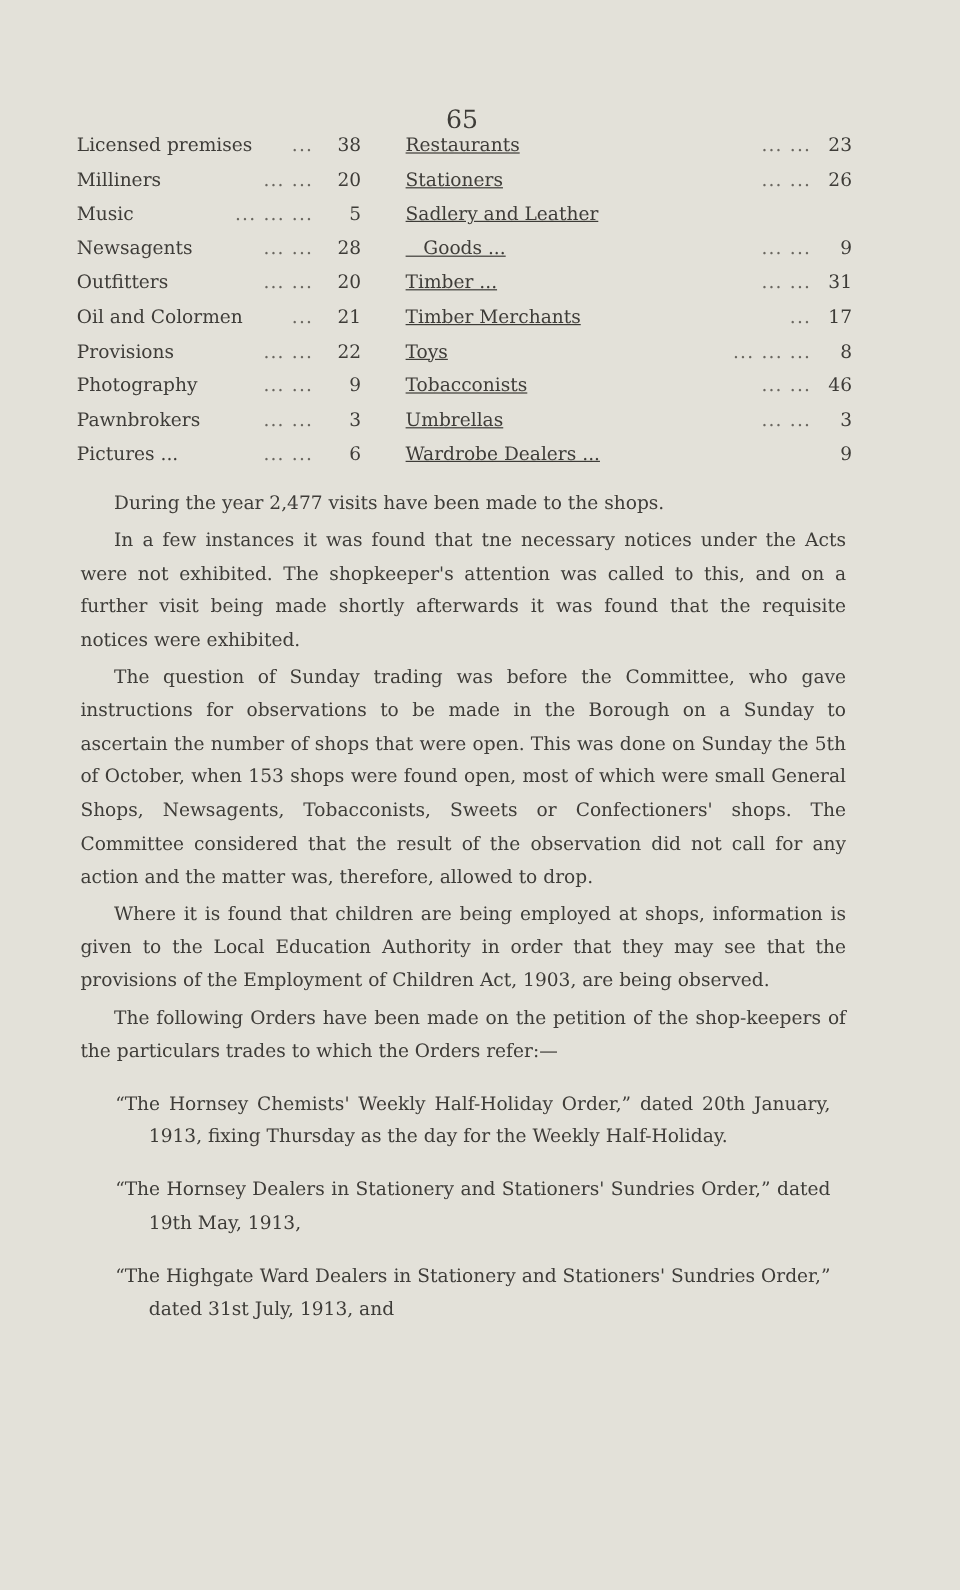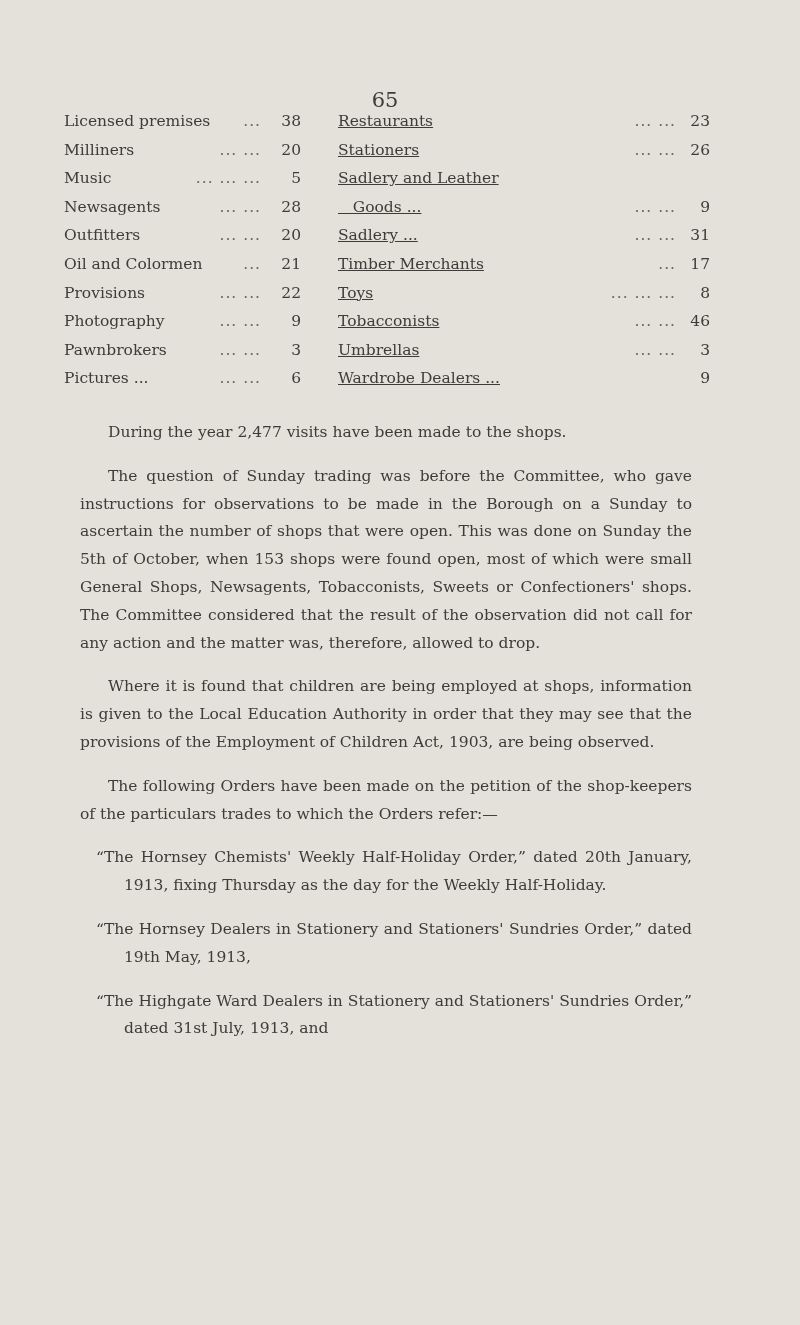--- a/index.html
+++ b/index.html
@@ -20,21 +20,21 @@
   .lname { left: 0; }
   .ldots { left: 0; width: 197px; text-align: right; letter-spacing: 1px; color: #6a6760; }
   .lval { left: 205px; width: 32px; text-align: right; }
   .rname { left: 274px; text-decoration: underline; }
   .rdots { left: 274px; width: 338px; text-align: right; letter-spacing: 1px; color: #6a6760; }
   .rval { left: 612px; width: 34px; text-align: right; }
   .body-text {
     position: absolute; top: 403px; left: 64px; width: 644px;
     font-size: 15.5px; line-height: 27.8px;
   }
-  .para { margin: 16px; text-align: justify; text-indent: 28px; }
+  .para { margin: 3px; text-align: justify; text-indent: 28px; }
   .order {
     margin: 16px; padding-left: 44px; text-indent: -28px;
     text-align: justify;
   }
 </style>
 </head>
 <body>
 
 <div class="page">
   <div class="page-number">65</div>
@@ -69,21 +69,21 @@
       <span class="cell ldots">... ...</span>
       <span class="cell lval">28</span>
       <span class="cell rname" style="white-space:pre">   Goods ...</span>
       <span class="cell rdots">... ...</span>
       <span class="cell rval">9</span>
     </div>
     <div class="trow">
       <span class="cell lname">Outfitters</span>
       <span class="cell ldots">... ...</span>
       <span class="cell lval">20</span>
-      <span class="cell rname">Sadlery ...</span>
+      <span class="cell rname">Timber ...</span>
       <span class="cell rdots">... ...</span>
       <span class="cell rval">31</span>
     </div>
     <div class="trow">
       <span class="cell lname">Oil and Colormen</span>
       <span class="cell ldots">...</span>
       <span class="cell lval">21</span>
       <span class="cell rname">Timber Merchants</span>
       <span class="cell rdots">...</span>
       <span class="cell rval">17</span>
@@ -117,20 +117,21 @@
       <span class="cell ldots">... ...</span>
       <span class="cell lval">6</span>
       <span class="cell rname">Wardrobe Dealers ...</span>
       <span class="cell rdots"></span>
       <span class="cell rval">9</span>
     </div>
   </div>
 
   <div class="body-text">
     <p class="para">During the year 2,477 visits have been made to the shops.</p>
+    <p class="para">In a few instances it was found that tne necessary notices under the Acts were not exhibited. The shopkeeper's attention was called to this, and on a further visit being made shortly afterwards it was found that the requisite notices were exhibited.</p>
     <p class="para">The question of Sunday trading was before the Committee, who gave instructions for observations to be made in the Borough on a Sunday to ascertain the number of shops that were open. This was done on Sunday the 5th of October, when 153 shops were found open, most of which were small General Shops, Newsagents, Tobacconists, Sweets or Confectioners' shops. The Committee considered that the result of the observation did not call for any action and the matter was, therefore, allowed to drop.</p>
     <p class="para">Where it is found that children are being employed at shops, information is given to the Local Education Authority in order that they may see that the provisions of the Employment of Children Act, 1903, are being observed.</p>
     <p class="para">The following Orders have been made on the petition of the shop-keepers of the particulars trades to which the Orders refer:—</p>
     <p class="order">“The Hornsey Chemists' Weekly Half-Holiday Order,” dated 20th January, 1913, fixing Thursday as the day for the Weekly Half-Holiday.</p>
     <p class="order">“The Hornsey Dealers in Stationery and Stationers' Sundries Order,” dated 19th May, 1913,</p>
     <p class="order">“The Highgate Ward Dealers in Stationery and Stationers' Sundries Order,” dated 31st July, 1913, and</p>
   </div>
 </div>
 
 </body></html>

